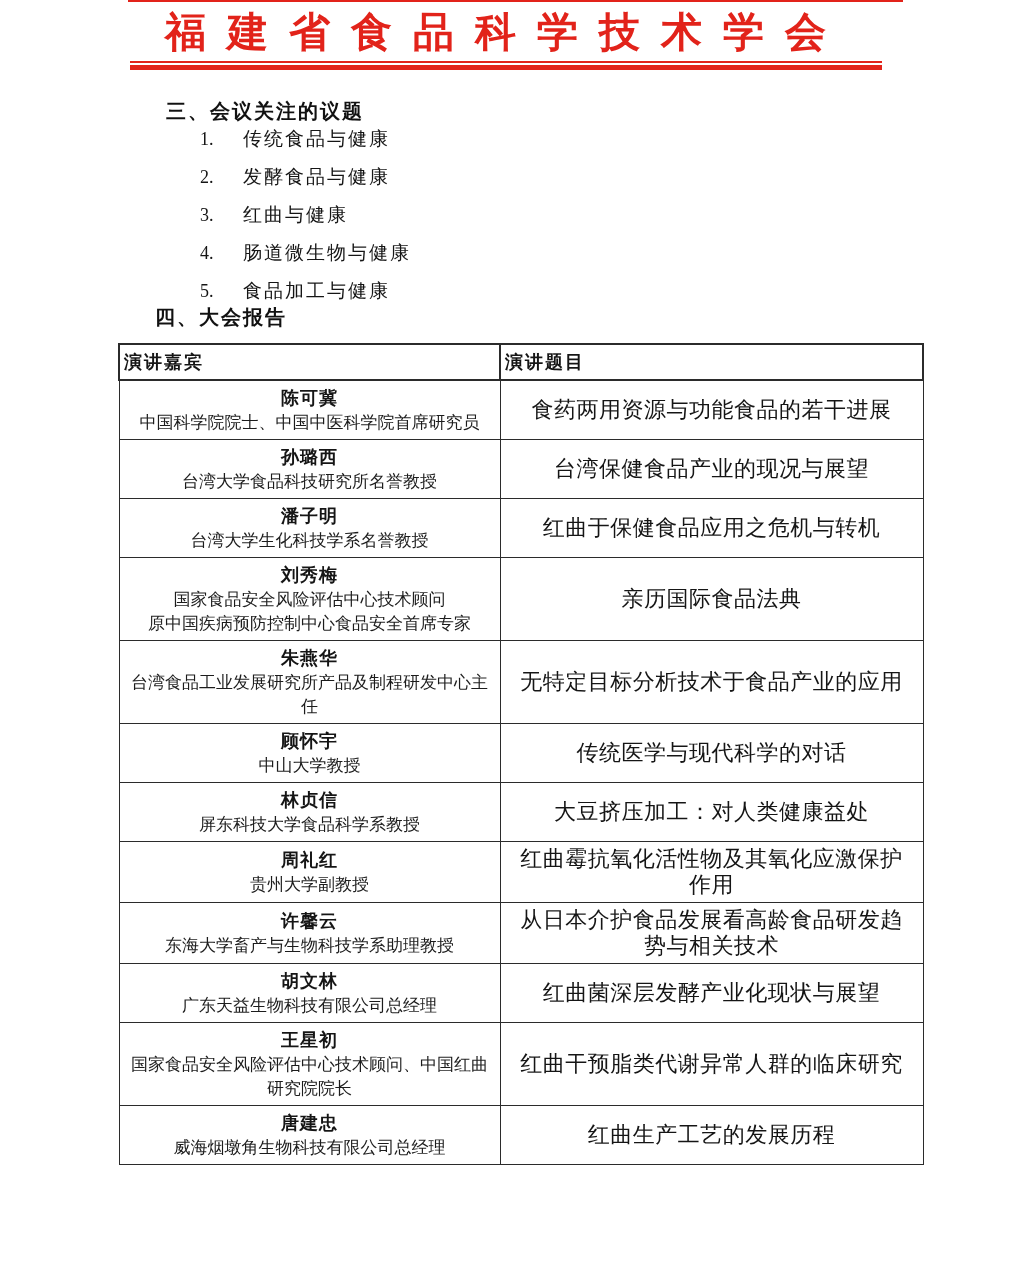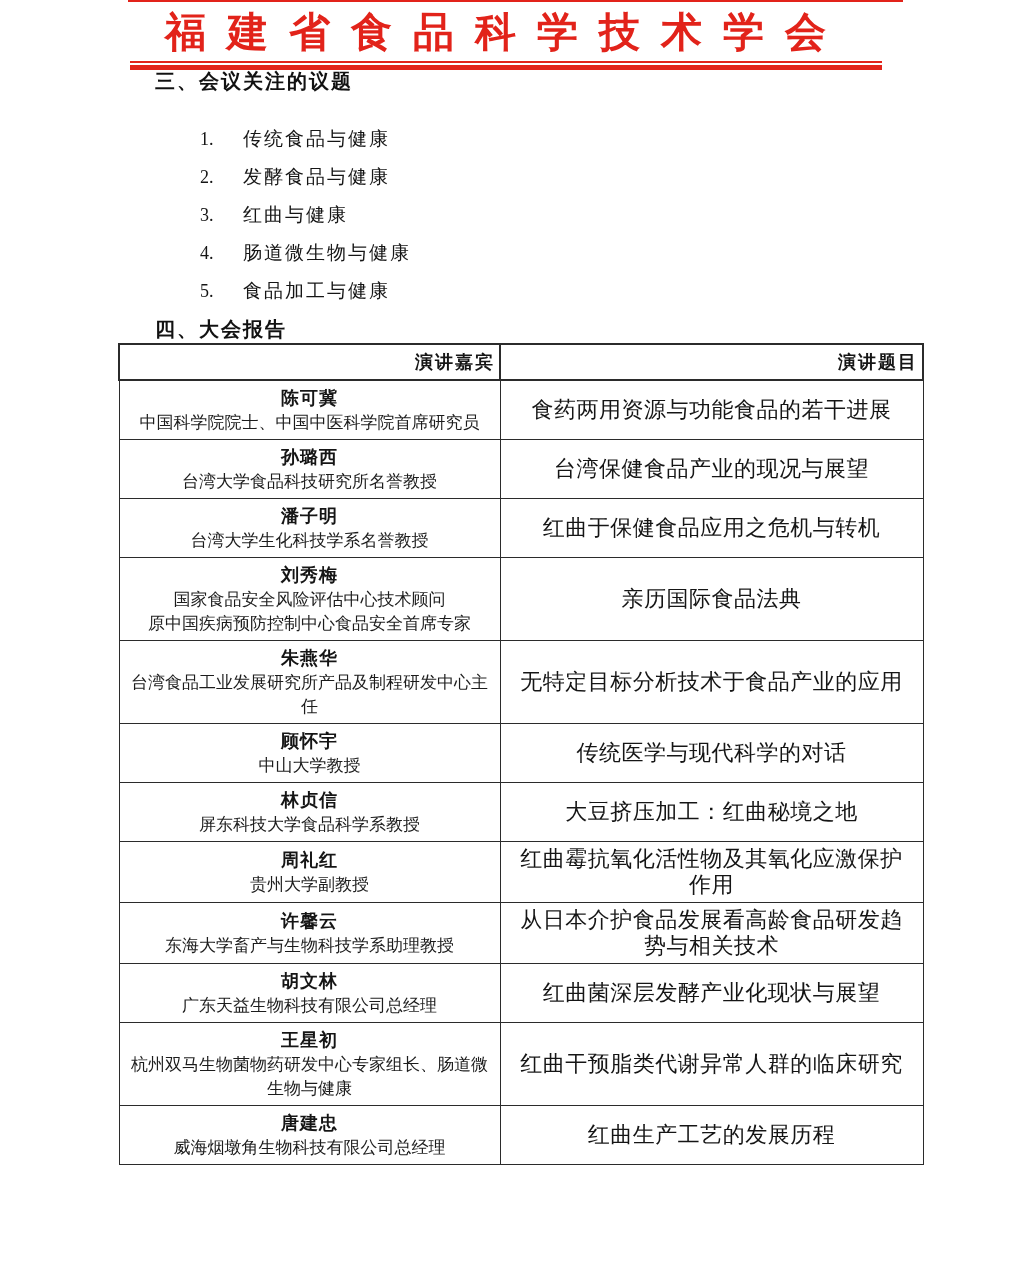--- a/index.html
+++ b/index.html
@@ -54,22 +54,22 @@
   }
   
   .sec-heading{
     position:absolute;
     left:155px;
     font-size:20px;
     font-weight:bold;
     letter-spacing:2px;
     color:#111;
   }
-  .sec-heading.topics{ top:68px; }
-  .sec-heading.reports{ top:316px; }
+  .sec-heading.topics{ top:98px;margin-left:11px; }
+  .sec-heading.reports{ top:304px; }
   
   .topics-list{
     position:absolute;
     left:200px; top:120px;
     width:520px;
     list-style:none;
   }
   .topics-list li{
     display:flex;
     align-items:center;
@@ -92,21 +92,21 @@
     background:#fff;
   }
   .reports-table col.c-speaker{ width:381px; }
   .reports-table col.c-topic{ width:423px; }
   .reports-table th{
     border:2px solid var(--line);
     font-size:18px;
     font-weight:bold;
     letter-spacing:2px;
     padding:5px 4px;
-    text-align:right;
+    text-align:left;
     margin-top:20px;
   }
   .reports-table td{
     border:1.5px solid var(--line);
     text-align:center;
     vertical-align:middle;
     padding:4px 10px;
   }
   .reports-table tbody tr:first-child td{ border-top:2.5px solid var(--line); }
   .speaker-name{
@@ -218,21 +218,21 @@
             <div class="speaker-name">顾怀宇</div>
             <div class="speaker-affil">中山大学教授</div>
           </td>
           <td class="talk-topic">传统医学与现代科学的对话</td>
         </tr>
         <tr>
           <td>
             <div class="speaker-name">林贞信</div>
             <div class="speaker-affil">屏东科技大学食品科学系教授</div>
           </td>
-          <td class="talk-topic">大豆挤压加工：红曲秘境之地</td>
+          <td class="talk-topic">大豆挤压加工：对人类健康益处</td>
         </tr>
         <tr>
           <td>
             <div class="speaker-name">周礼红</div>
             <div class="speaker-affil">贵州大学副教授</div>
           </td>
           <td class="talk-topic">红曲霉抗氧化活性物及其氧化应激保护作用</td>
         </tr>
         <tr>
           <td>
@@ -244,21 +244,21 @@
         <tr>
           <td>
             <div class="speaker-name">胡文林</div>
             <div class="speaker-affil">广东天益生物科技有限公司总经理</div>
           </td>
           <td class="talk-topic">红曲菌深层发酵产业化现状与展望</td>
         </tr>
         <tr>
           <td>
             <div class="speaker-name">王星初</div>
-            <div class="speaker-affil">杭州双马生物菌物药研发中心专家组长、肠道微生物与健康</div>
+            <div class="speaker-affil">国家食品安全风险评估中心技术顾问、中国红曲研究院院长</div>
           </td>
           <td class="talk-topic">红曲干预脂类代谢异常人群的临床研究</td>
         </tr>
         <tr>
           <td>
             <div class="speaker-name">唐建忠</div>
             <div class="speaker-affil">威海烟墩角生物科技有限公司总经理</div>
           </td>
           <td class="talk-topic">红曲生产工艺的发展历程</td>
         </tr>

